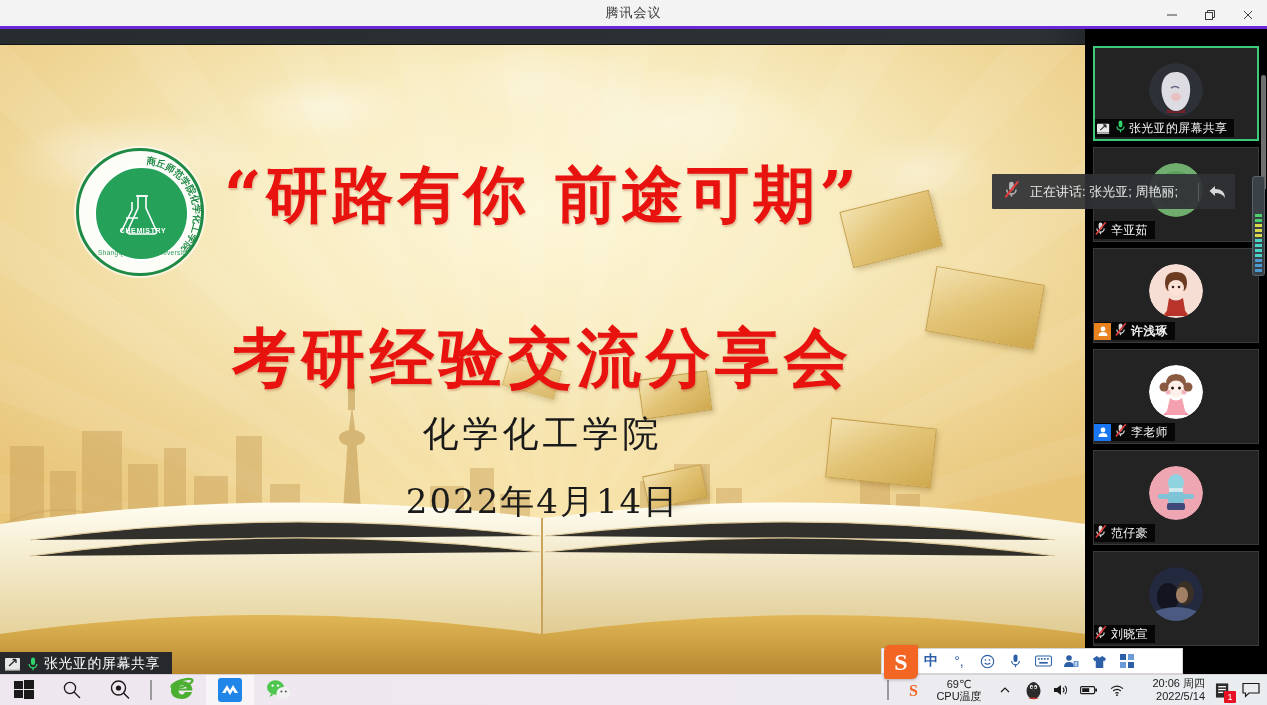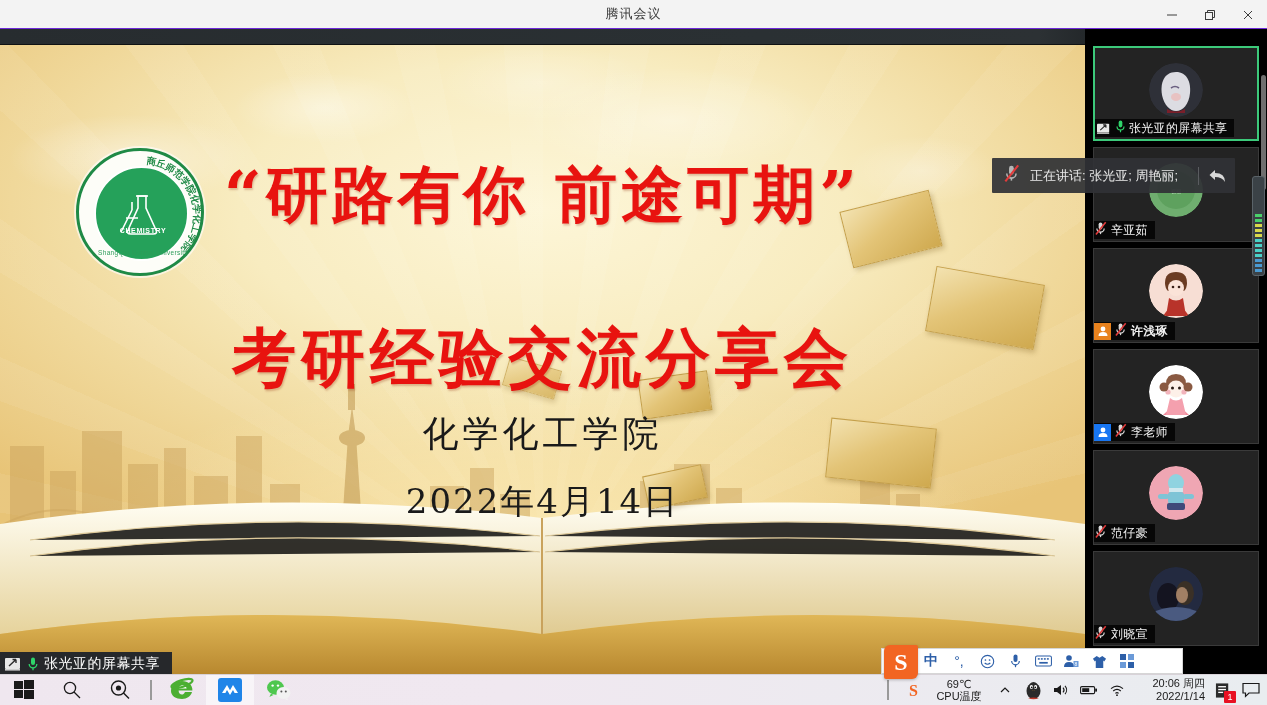--- a/index.html
+++ b/index.html
@@ -8,21 +8,21 @@
     overflow: hidden;
     font-family: "Liberation Sans", "DejaVu Sans", sans-serif;
     background: #000;
   }
   #app { position: relative; width: 1267px; height: 705px; }
 
   
   .titlebar {
     position: absolute; left: 0; top: 0; width: 1267px; height: 29px;
     background: #f3f3f3;
-    border-bottom: 1px solid #6d28d9;
+    border-bottom: 3px solid #6d28d9;
     display: flex; align-items: center; justify-content: center;
   }
   .titlebar .title {
     font-size: 13px; color: #3a3a3a; letter-spacing: 1px;
   }
   .win-controls {
     position: absolute; right: 0; top: 0; height: 29px; display: flex;
   }
   .win-btn {
     width: 38px; height: 29px; display: flex; align-items: center; justify-content: center;
@@ -193,21 +193,21 @@
     position: absolute; left: 1252px; top: 176px; width: 13px; height: 100px;
     background: #3b4247; border: 1px solid #5a6369; border-radius: 3px;
     display: flex; flex-direction: column-reverse; align-items: center;
     padding: 3px 0; gap: 2px;
     z-index: 9;
   }
   .audio-meter i { display: block; width: 7px; height: 3px; }
 
   
   .toast {
-    position: absolute; left: 992px; top: 158px; width: 243px; height: 35px;
+    position: absolute; left: 992px; top: 174px; width: 243px; height: 35px;
     background: rgba(48,50,54,.93);
     border-radius: 1px;
     display: flex; align-items: center;
     z-index: 10;
   }
   .toast .mic-muted { margin: 0 9px 0 11px; }
   .toast .ttxt { color: #e8e8e8; font-size: 13px; flex: 1; white-space: nowrap; overflow: hidden; }
   .toast .divider { width: 1px; height: 18px; background: #5a5c60; margin-right: 2px; }
   .toast .reply { width: 34px; display: flex; align-items: center; justify-content: center; }
 
@@ -763,21 +763,21 @@
       <div class="tray-icon">
         <svg width="16" height="14" viewBox="0 0 16 14">
             <path d="M2 5.6 q6 -5 12 0" stroke="#1a1a1a" stroke-width="1.2" fill="none"></path>
             <path d="M4.2 8 q3.8 -3.2 7.6 0" stroke="#1a1a1a" stroke-width="1.2" fill="none"></path>
             <path d="M6.4 10.4 q1.6 -1.4 3.2 0" stroke="#1a1a1a" stroke-width="1.2" fill="none"></path>
             <circle cx="8" cy="12.2" r=".9" fill="#1a1a1a"></circle>
           </svg>
       </div>
       <div class="clock">
         <div>20:06 周四</div>
-        <div>2022/1/14</div>
+        <div>2022/5/14</div>
       </div>
       <div class="tray-icon" style="position:relative;">
         <svg width="17" height="17" viewBox="0 0 18 18">
             <rect x="1" y="1.5" width="13" height="15" fill="#2b2b2b"></rect>
             <g stroke="#fff" stroke-width="1.4">
               <line x1="3.4" y1="5" x2="11.6" y2="5"></line>
               <line x1="3.4" y1="8" x2="11.6" y2="8"></line>
               <line x1="3.4" y1="11" x2="8.6" y2="11"></line>
             </g>
           </svg>

